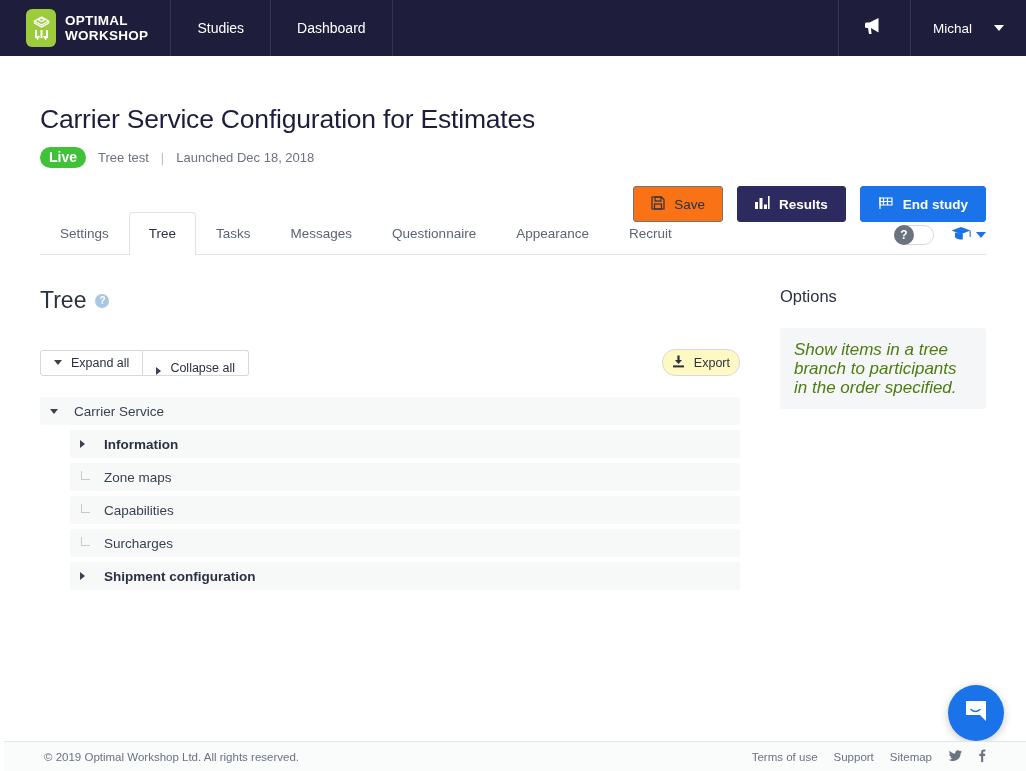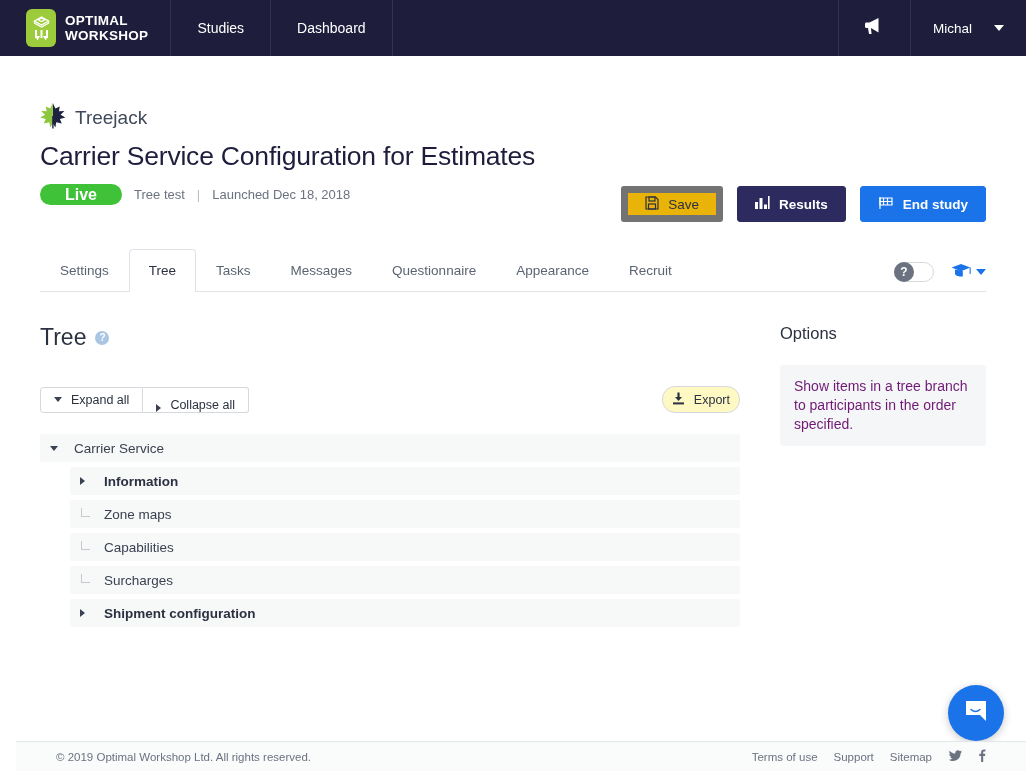--- a/index.html
+++ b/index.html
@@ -50,32 +50,32 @@
 
   .study-head { padding-top: 46px; position:relative; }
   .tj-row { display:flex; align-items:center; gap:9px; margin-bottom:6px; }
   .tj-name { font-size:19px; color:#3f4a5a; }
   .study-title {
     font-size:26.5px; font-weight:normal; color:#1e1e3c; letter-spacing:-0.2px;
     line-height:34px;
   }
   .meta-row { display:flex; align-items:center; gap:12px; margin-top:11px; }
   .badge-live {
-    background:#3fc238; color:#fff; font-size:16px; font-weight:bold;
-    padding:3px 25px; border-radius:11px; line-height:15px;
+    background:#3fc238; color:#fff; font-size:14px; font-weight:bold;
+    padding:3px 9px; border-radius:11px; line-height:15px;
   }
   .meta-text { font-size:13px; color:#6b7280; }
   .meta-sep { font-size:13px; color:#b9bec7; }
 
   .head-actions { position:absolute; right:0; top:130px; display:flex; gap:14px; }
   .btn {
     display:flex; align-items:center; gap:9px; height:36px; padding:0 17px;
     border-radius:3px; font-size:13.5px; cursor:pointer; white-space:nowrap;
   }
-  .btn-save { background:#eab308; border:7px solid #737373; color:#2b3140; }
+  .btn-save { background:#f97316; border:1px solid #737373; color:#2b3140; }
   .btn-results { background:#2c2a5e; color:#fff; font-weight:bold; border:1px solid #2c2a5e; }
   .btn-end { background:#1a73e8; color:#fff; font-weight:bold; border:1px solid #1a73e8; }
 
   
   .tabs-wrap { margin-top: 41px; position:relative; height:46px; }
   .tabs { display:flex; align-items:center; height:46px; }
   .tab {
     font-size:13.5px; color:#5b6472; padding:13px 19px 14px; cursor:pointer;
     border:1px solid transparent; border-bottom:none; position:relative; top:1px;
     white-space:nowrap;
@@ -146,26 +146,26 @@
   .tree-label.bold { font-weight:bold; color:#2b3140; }
   .leaf-mark {
     width:9px; height:9px; border-left:1.5px solid #c6cad0; border-bottom:1.5px solid #c6cad0;
     margin-bottom:3px; margin-left:1px;
   }
 
   
   .opt-title { font-size:16.5px; color:#2b3140; margin-bottom:22px; }
   .opt-box {
     background:#f5f6f7; border-radius:3px; padding:12px 14px;
-    font-size:14px; color:#701a75; line-height:19px;
+    font-size:17px; font-style:italic; color:#4d7c0f; line-height:19px;
   }
 
   
   .footer {
-    position:absolute; left:16px; right:0; bottom:0; height:30px;
+    position:absolute; left:4px; right:0; bottom:0; height:30px;
     border-top:1px solid #e4e7ea; background:#fafbfb;
     display:flex; align-items:center; padding:0 40px; overflow:hidden;
   }
   .footer-copy { font-size:11.5px; color:#6b7280; }
   .footer-right { margin-left:auto; display:flex; align-items:center; gap:16px; }
   .footer-link { font-size:11.5px; color:#6b7280; cursor:pointer; }
 
   .chat-bubble {
     position:absolute; right:22px; bottom:30px; width:56px; height:56px;
     border-radius:50%; background:#1a73e8; display:flex; align-items:center;
@@ -221,32 +221,20 @@
 
     <div class="nav-user">
       <span>Michal</span>
       <span class="caret-down-white"></span>
     </div>
   </div>
 
   <div class="content">
 
     <div class="study-head">
-      <div class="tj-row">
-        <span>
-          <svg width="26" height="27" viewBox="0 0 26 27">
-            <path d="M12.8 1 L15.4 6.6 L19.8 4.4 L18.9 9.2 L24.4 9.0 L20.6 12.8 L25.4 15.6
-                     L19.9 17 L21.8 21.6 L16.2 20.3 L15.4 25.6 L12.8 21.2 L12.8 26.5 L12.8 1 Z" fill="#1e2340"></path>
-            <path d="M12.8 1 L10.2 6.6 L5.8 4.4 L6.7 9.2 L1.2 9.0 L5 12.8 L0.2 15.6
-                     L5.7 17 L3.8 21.6 L9.4 20.3 L10.2 25.6 L12.8 21.2 L12.8 1 Z" fill="#8ec63f"></path>
-            <rect x="12.2" y="14" width="1.4" height="12.5" fill="#1e2340"></rect>
-          </svg>
-        </span>
-        <span class="tj-name">Treejack</span>
-      </div>
 
       <div class="study-title">Carrier Service Configuration for Estimates</div>
 
       <div class="meta-row">
         <span class="badge-live">Live</span>
         <span class="meta-text">Tree test</span>
         <span class="meta-sep">|</span>
         <span class="meta-text">Launched Dec 18, 2018</span>
       </div>
 

